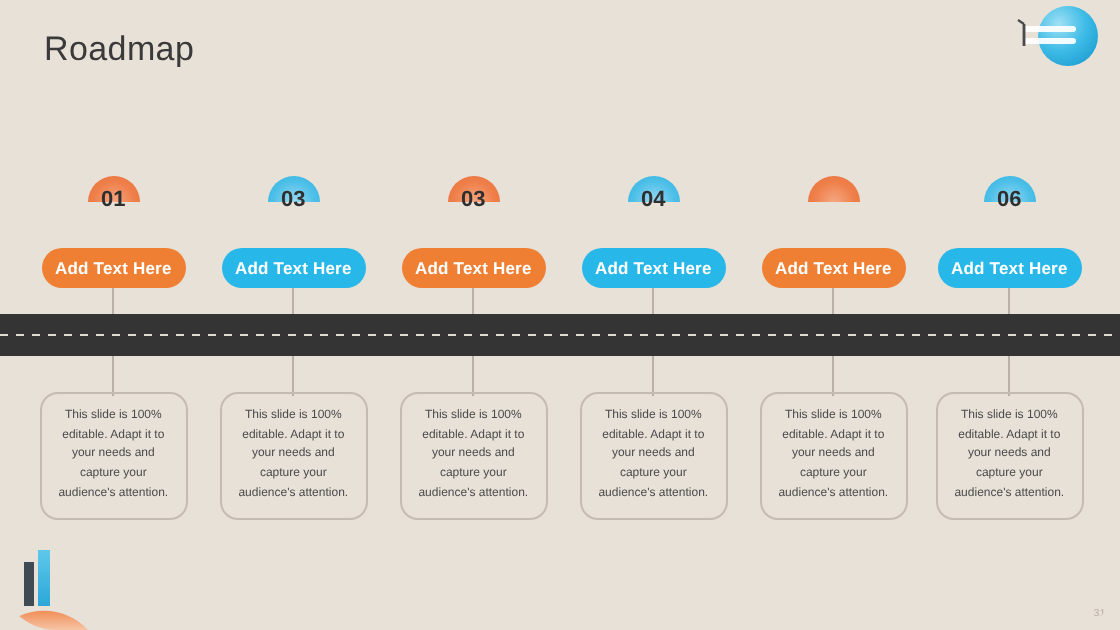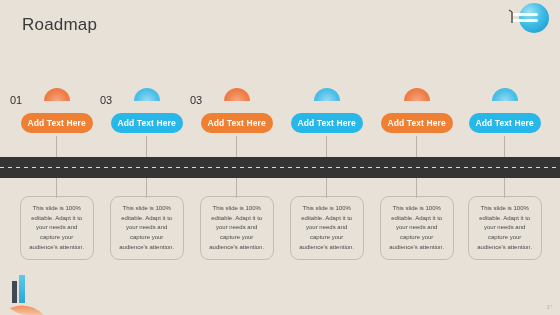--- a/index.html
+++ b/index.html
@@ -107,30 +107,31 @@
   }
   .arc.blue {
     background: radial-gradient(ellipse at 50% 100%, #9bd9f2 0%, #4fc0e8 55%, #2bb3e3 100%);
   }
 
   .num {
     position: absolute;
     left: 0;
     right: 0;
     top: 94px;
+    text-align: center;
     font-size: 11px;
-    font-weight: normal;
+    font-weight: bold;
     color: #2f2f2f;
     z-index: 3;
   }
 
   .pill {
     position: absolute;
     left: 50%;
-    top: 113px;
+    top: 124px;
     width: 72px;
     height: 20px;
     margin-left: -36px;
     border-radius: 10px;
     display: flex;
     align-items: center;
     justify-content: center;
     font-size: 8.5px;
     font-weight: bold;
     color: #ffffff;
@@ -235,34 +236,36 @@
       <div class="connector"></div>
       <div class="arc orange"></div>
       <div class="num">03</div>
       <div class="pill orange">Add Text Here</div>
       <div class="desc">This slide is 100% editable. Adapt it to your needs and capture your audience's attention.</div>
     </div>
 
     <div class="step" style="left:280px;">
       <div class="connector"></div>
       <div class="arc blue"></div>
+      <div class="num">04</div>
       <div class="pill blue">Add Text Here</div>
       <div class="desc">This slide is 100% editable. Adapt it to your needs and capture your audience's attention.</div>
     </div>
 
     <div class="step" style="left:370px;">
       <div class="connector"></div>
       <div class="arc orange"></div>
       <div class="pill orange">Add Text Here</div>
       <div class="desc">This slide is 100% editable. Adapt it to your needs and capture your audience's attention.</div>
     </div>
 
     <div class="step" style="left:458px;">
       <div class="connector"></div>
       <div class="arc blue"></div>
+      <div class="num">06</div>
       <div class="pill blue">Add Text Here</div>
       <div class="desc">This slide is 100% editable. Adapt it to your needs and capture your audience's attention.</div>
     </div>
 
   </div>
 
   <div class="deco">
     <svg width="66" height="48" viewBox="0 0 66 48">
       <defs>
         <linearGradient id="dOr" x1="0" y1="0" x2="0" y2="1">

